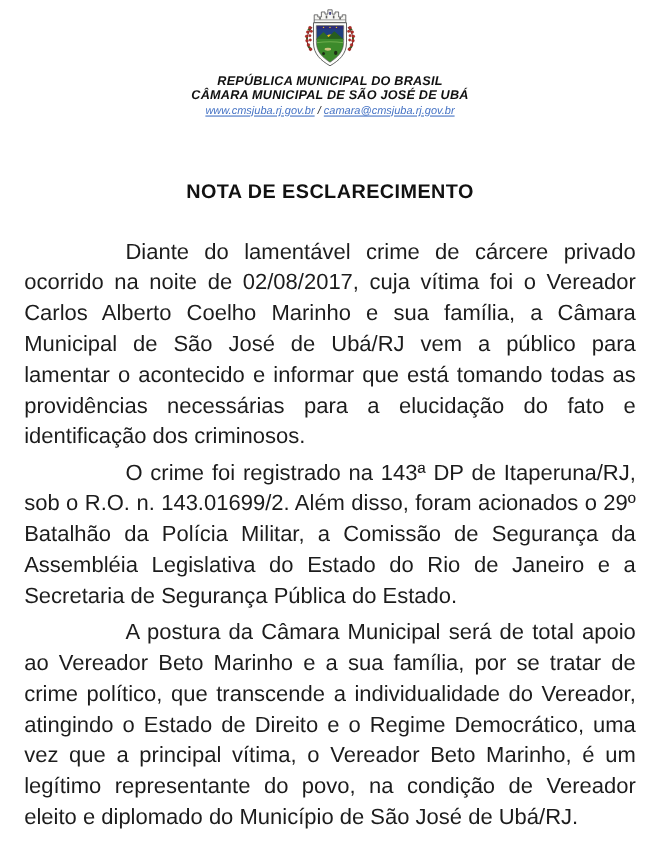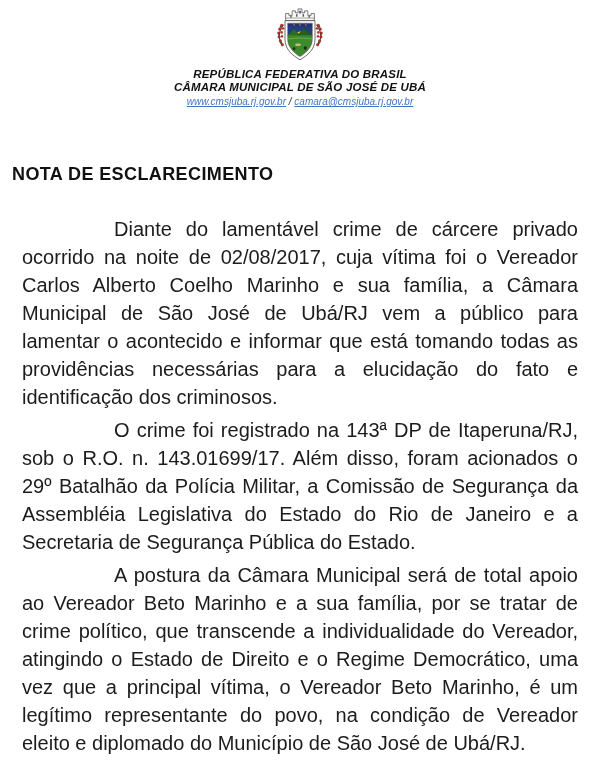--- a/index.html
+++ b/index.html
@@ -15,23 +15,23 @@
   .crest{display:block;margin:0 auto 1px auto;width:70px;height:62px;}
   .hline{
     font-weight:bold;font-style:italic;
     font-size:11.5px;line-height:13px;
     color:#111111;letter-spacing:0.2px;
   }
   .links{font-style:italic;font-size:10px;line-height:13px;margin-top:1px;}
   .doc-link{color:#4472c4;text-decoration:underline;cursor:pointer;}
   .sep{color:#1a1a1a;text-decoration:none;}
   .title{
-    text-align:left;font-weight:bold;
+    text-align:center;font-weight:bold;
     font-size:18px;line-height:21px;
-    margin-top:56px;letter-spacing:0.4px;color:#111111;padding-left:12px;
+    margin-top:56px;letter-spacing:0.4px;color:#111111;
   }
   .body{padding:0 22px;margin-top:30px;}
   .para{
     margin:0 0 5px 0;
     text-align:justify;
     text-indent:92px;
     font-size:20px;line-height:28px;
     color:#1c1c1c;
   }
   .footer{
@@ -104,30 +104,30 @@
         <polygon points="44,48 56,36 70,48" fill="#275e1e"></polygon>
         <rect x="31" y="46.5" width="38" height="34" fill="#3c8a2b"></rect>
         <path d="M31,52 Q50,49 69,52" fill="none" stroke="#6fae4e" stroke-width="1.4"></path>
         <ellipse cx="47" cy="61" rx="4.5" ry="2" fill="#c9c27a"></ellipse>
         <ellipse cx="58" cy="66" rx="2.4" ry="2.8" fill="#1d2e14"></ellipse>
         <ellipse cx="41" cy="67" rx="2" ry="2.2" fill="#1d2e14"></ellipse>
       </g>
       <path d="M31,28 H69 V51 C69,64.5 60,72.5 50,79 C40,72.5 31,64.5 31,51 Z" fill="none" stroke="#4a4a4a" stroke-width="0.9"></path>
     </svg>
 
-    <div class="hline">REPÚBLICA FEDERATIVA DO BRASIL</div>
+    <div class="hline">REPÚBLICA MUNICIPAL DO BRASIL</div>
     <div class="hline">CÂMARA MUNICIPAL DE SÃO JOSÉ DE UBÁ</div>
     <div class="links">
       <a class="doc-link">www.cmsjuba.rj.gov.br</a><span class="sep"> / </span><a class="doc-link">camara@cmsjuba.rj.gov.br</a>
     </div>
   </div>
 
   <div class="title">NOTA DE ESCLARECIMENTO</div>
 
   <div class="body">
     <p class="para">Diante do lamentável crime de cárcere privado ocorrido na noite de 02/08/2017, cuja vítima foi o Vereador Carlos Alberto Coelho Marinho e sua família, a Câmara Municipal de São José de Ubá/RJ vem a público para lamentar o acontecido e informar que está tomando todas as providências necessárias para a elucidação do fato e identificação dos criminosos.</p>
-    <p class="para">O crime foi registrado na 143ª DP de Itaperuna/RJ, sob o R.O. n. 143.01699/17. Além disso, foram acionados o 29º Batalhão da Polícia Militar, a Comissão de Segurança da Assembléia Legislativa do Estado do Rio de Janeiro e a Secretaria de Segurança Pública do Estado.</p>
+    <p class="para">O crime foi registrado na 143ª DP de Itaperuna/RJ, sob o R.O. n. 143.01699/2. Além disso, foram acionados o 29º Batalhão da Polícia Militar, a Comissão de Segurança da Assembléia Legislativa do Estado do Rio de Janeiro e a Secretaria de Segurança Pública do Estado.</p>
     <p class="para">A postura da Câmara Municipal será de total apoio ao Vereador Beto Marinho e a sua família, por se tratar de crime político, que transcende a individualidade do Vereador, atingindo o Estado de Direito e o Regime Democrático, uma vez que a principal vítima, o Vereador Beto Marinho, é um legítimo representante do povo, na condição de Vereador eleito e diplomado do Município de São José de Ubá/RJ.</p>
   </div>
 
   <div class="footer">Câmara Municipal de São José de Ubá/RJ</div>
 
 </div>
 
 </body></html>

